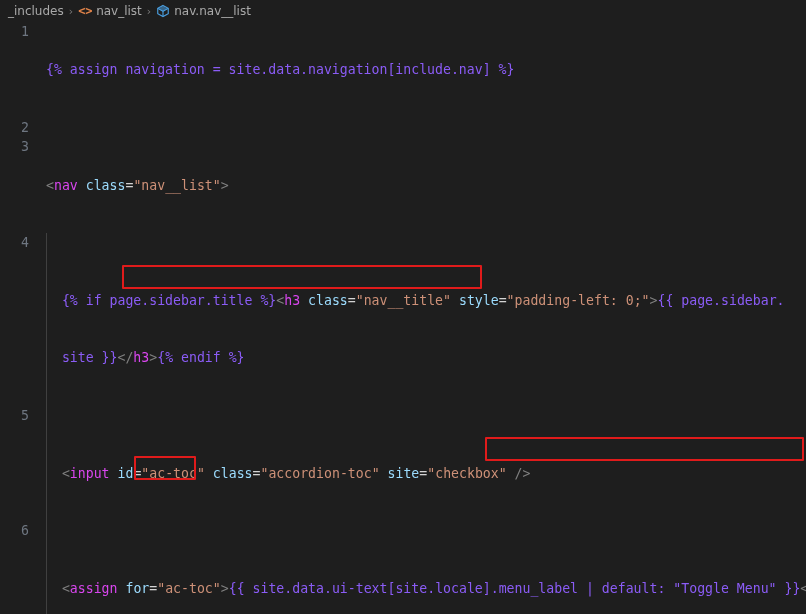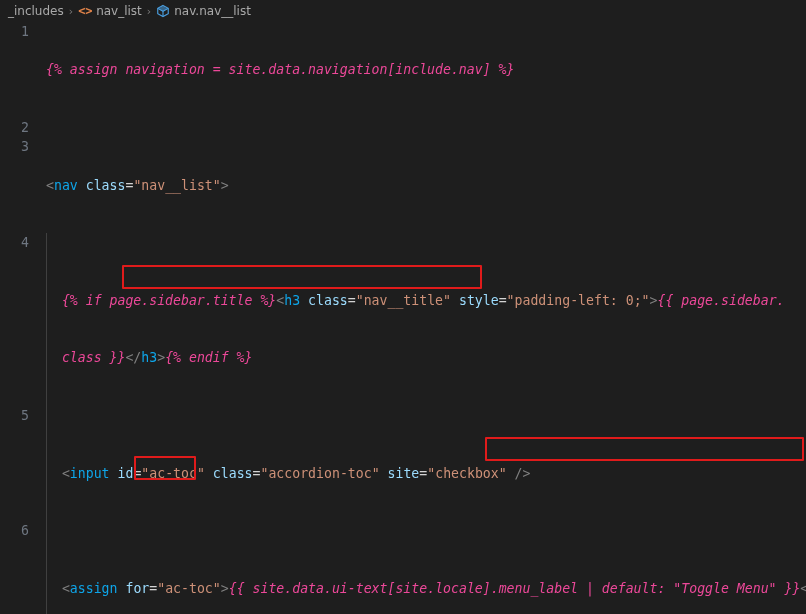--- a/index.html
+++ b/index.html
@@ -105,25 +105,25 @@
     pointer-events: none;
   }
   .guides i {
     position: absolute;
     top: 0; bottom: 0;
     width: 1px;
     background: #404040;
   }
 
   
-  .tag      { color: #0ea5e9; }
+  .tag      { color: #d946ef; }
   .pun      { color: #808080; }
   .attr     { color: #9cdcfe; }
   .str      { color: #ce9178; }
-  .txt      { color: #ec4899; font-style: italic; }
+  .txt      { color: #8b5cf6; }
   .eq       { color: #d4d4d4; }
 
   
   .annot {
     position: absolute;
     border: 2px solid #e01b1b;
     box-sizing: border-box;
     pointer-events: none;
     border-radius: 1px;
   }
@@ -174,21 +174,21 @@
       <div class="content-cell">
         <div class="ln"><span class="pun">&lt;</span><span class="tag">nav</span> <span class="attr">class</span><span class="eq">=</span><span class="str">"nav__list"</span><span class="pun">&gt;</span></div>
       </div>
     </div>
 
     <div class="row">
       <div class="gutter">4</div>
       <div class="content-cell">
         <div class="guides"><i style="left:0px"></i></div>
         <div class="ln">  <span class="txt">{% if page.sidebar.title %}</span><span class="pun">&lt;</span><span class="tag">h3</span> <span class="attr">class</span><span class="eq">=</span><span class="str">"nav__title"</span> <span class="attr">style</span><span class="eq">=</span><span class="str">"padding-left: 0;"</span><span class="pun">&gt;</span><span class="txt">{{ page.sidebar.</span></div>
-        <div class="ln">  <span class="txt">class }}</span><span class="pun">&lt;/</span><span class="tag">h3</span><span class="pun">&gt;</span><span class="txt">{% endif %}</span></div>
+        <div class="ln">  <span class="txt">site }}</span><span class="pun">&lt;/</span><span class="tag">h3</span><span class="pun">&gt;</span><span class="txt">{% endif %}</span></div>
       </div>
     </div>
 
     <div class="row">
       <div class="gutter">5</div>
       <div class="content-cell">
         <div class="guides"><i style="left:0px"></i></div>
         <div class="ln">  <span class="pun">&lt;</span><span class="tag">input</span> <span class="attr">id</span><span class="eq">=</span><span class="str">"ac-toc"</span> <span class="attr">class</span><span class="eq">=</span><span class="str">"accordion-toc"</span> <span class="attr">site</span><span class="eq">=</span><span class="str">"checkbox"</span> <span class="pun">/&gt;</span></div>
       </div>
     </div>

